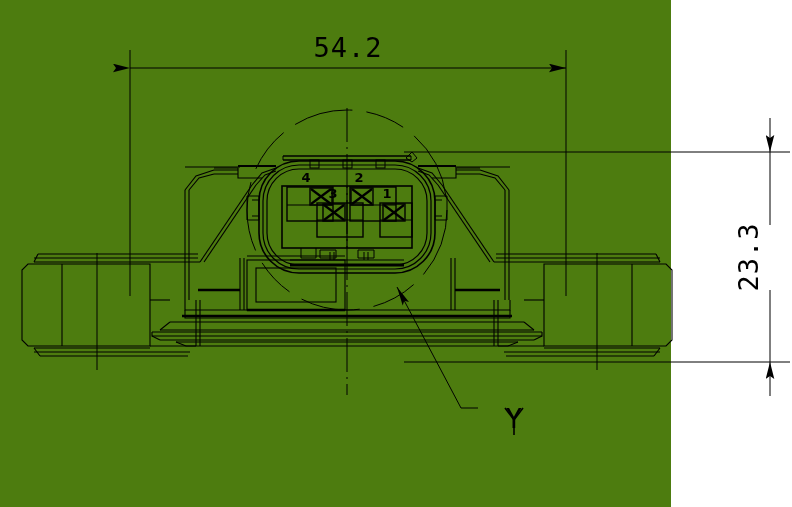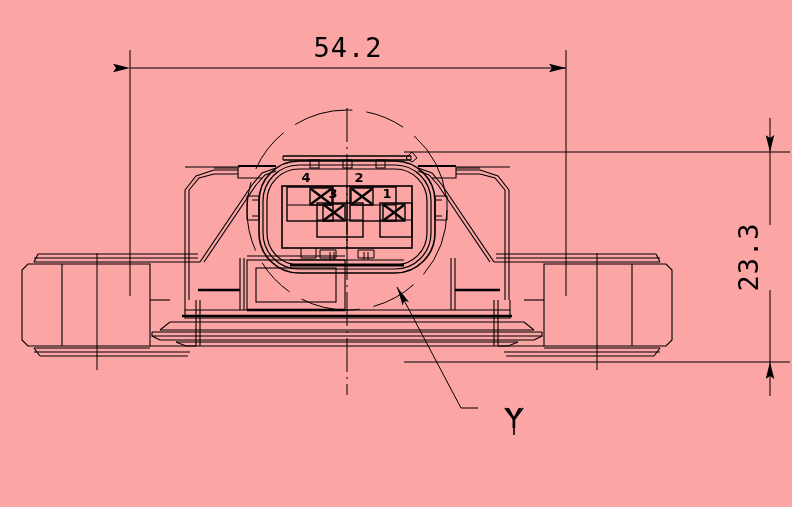--- a/index.html
+++ b/index.html
@@ -8,23 +8,23 @@
     background: #ffffff;
   }
   body {
     width: 792px;
     height: 507px;
     overflow: hidden;
     font-family: "Liberation Sans", sans-serif;
   }
   #drawing-canvas {
     position: relative;
-    width: 792px;
+    width: 671px;
     height: 507px;
-    background: #fca5a5;
+    background: #4d7c0f;
     text-decoration: underline;
   }
   #drawing-canvas svg {
     display: block;
     position: absolute;
     top: 0;
     left: 0;
   }
   .dim-text {
     font-family: "DejaVu Sans Mono", monospace;

